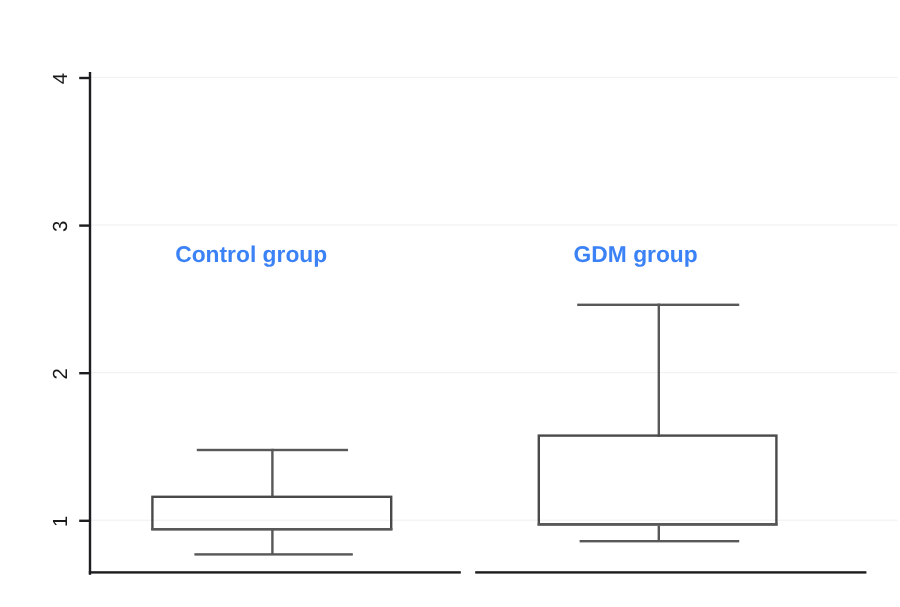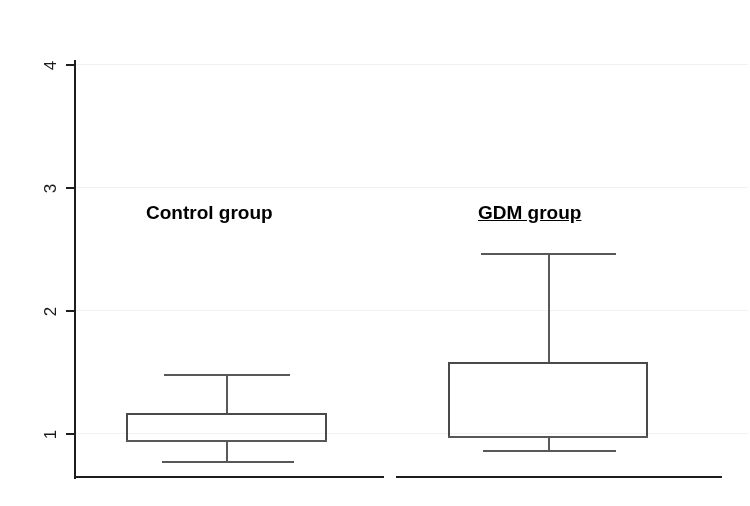--- a/index.html
+++ b/index.html
@@ -80,26 +80,26 @@
     position: absolute;
     width: 2px;
     background: #585858;
   }
 
   
   .group-label {
     position: absolute;
     font-size: 19px;
     font-weight: bold;
-    color: #000000;
+    color: #3b82f6;
     white-space: nowrap;
     font-family: "Liberation Sans", sans-serif;
   }
   .label-control { left: 146px; top: 202px; }
-  .label-gdm     { left: 478px; top: 202px; text-decoration: underline; }
+  .label-gdm     { left: 478px; top: 202px; }
 </style>
 </head>
 <body>
 
 <div id="chart-root">
 
   <div class="gridline" style="top:64px;"></div>
   <div class="gridline" style="top:187px;"></div>
   <div class="gridline" style="top:310px;"></div>
   <div class="gridline" style="top:433px;"></div>

